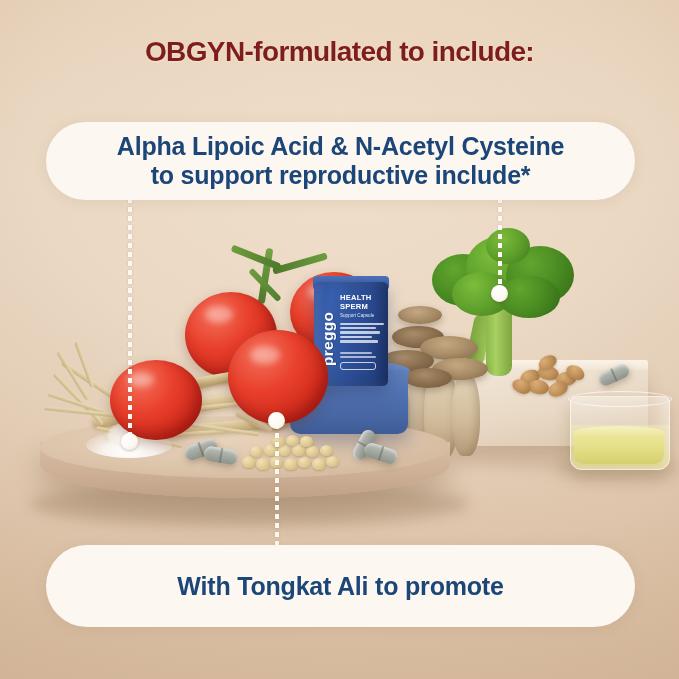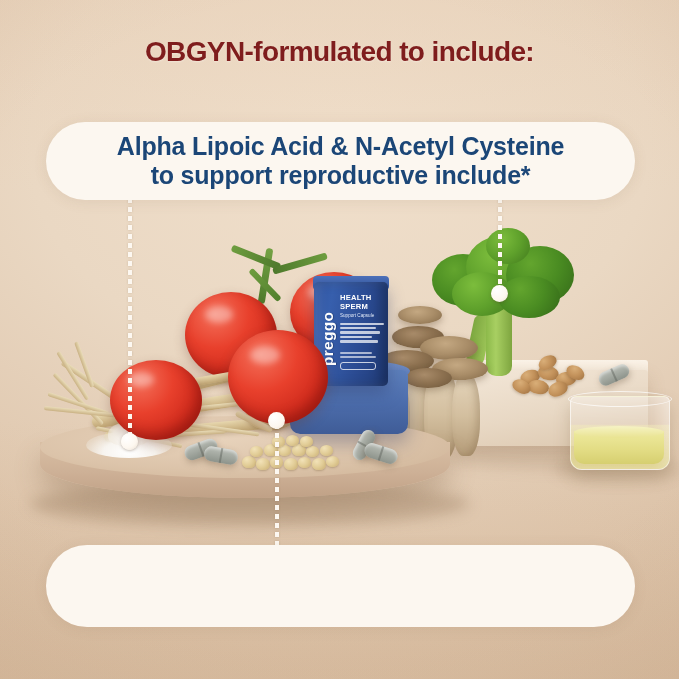--- a/index.html
+++ b/index.html
@@ -398,16 +398,17 @@
 
   <div class="card card-top">
     <div>
       <span class="ln">Alpha Lipoic Acid &amp; N-Acetyl Cysteine</span>
       <span class="ln">to support reproductive include*</span>
     </div>
   </div>
 
   <div class="card card-bottom">
     <div>
+      <span class="ln">With Tongkat Ali to promote</span>
     </div>
   </div>
 
 </div>
 
 </body></html>

